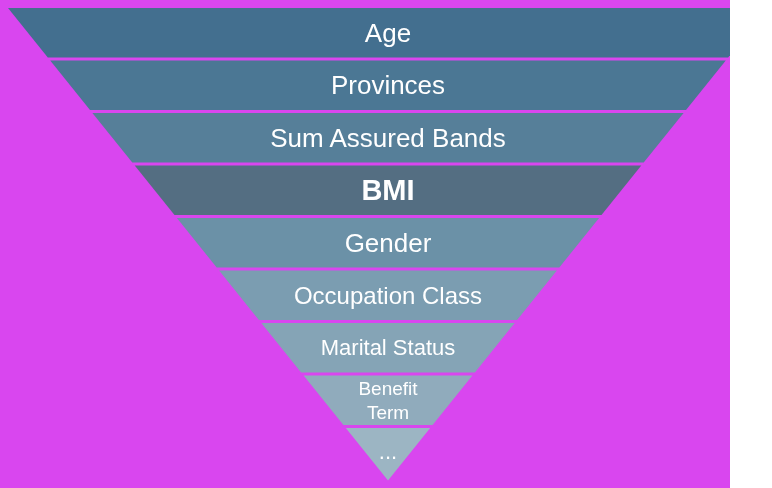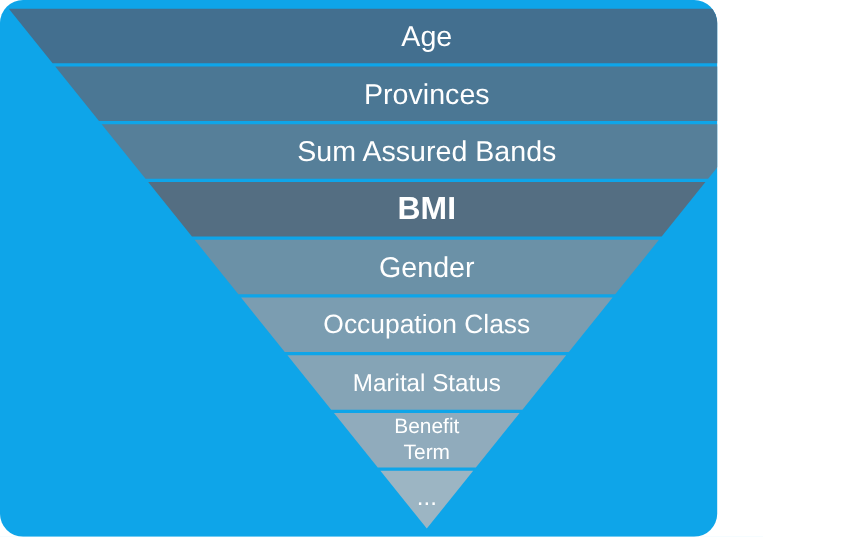--- a/index.html
+++ b/index.html
@@ -2,26 +2,25 @@
 <html><head>
 <meta charset="utf-8">
 <style>
   html, body {
     margin: 0;
     padding: 0;
     background: #ffffff;
   }
   .canvas {
     position: relative;
-    width: 652px;
+    width: 730px;
     height: 488px;
-    background: #0ea5e9;
+    background: #d946ef;
     overflow: hidden;
     font-family: "Liberation Sans", "DejaVu Sans", sans-serif;
-    border-radius: 21px;
   }
   #funnel-svg text {
     font-family: "Liberation Sans", "DejaVu Sans", sans-serif;
     fill: #ffffff;
   }
 </style>
 </head>
 <body>
 
 <div class="canvas">

